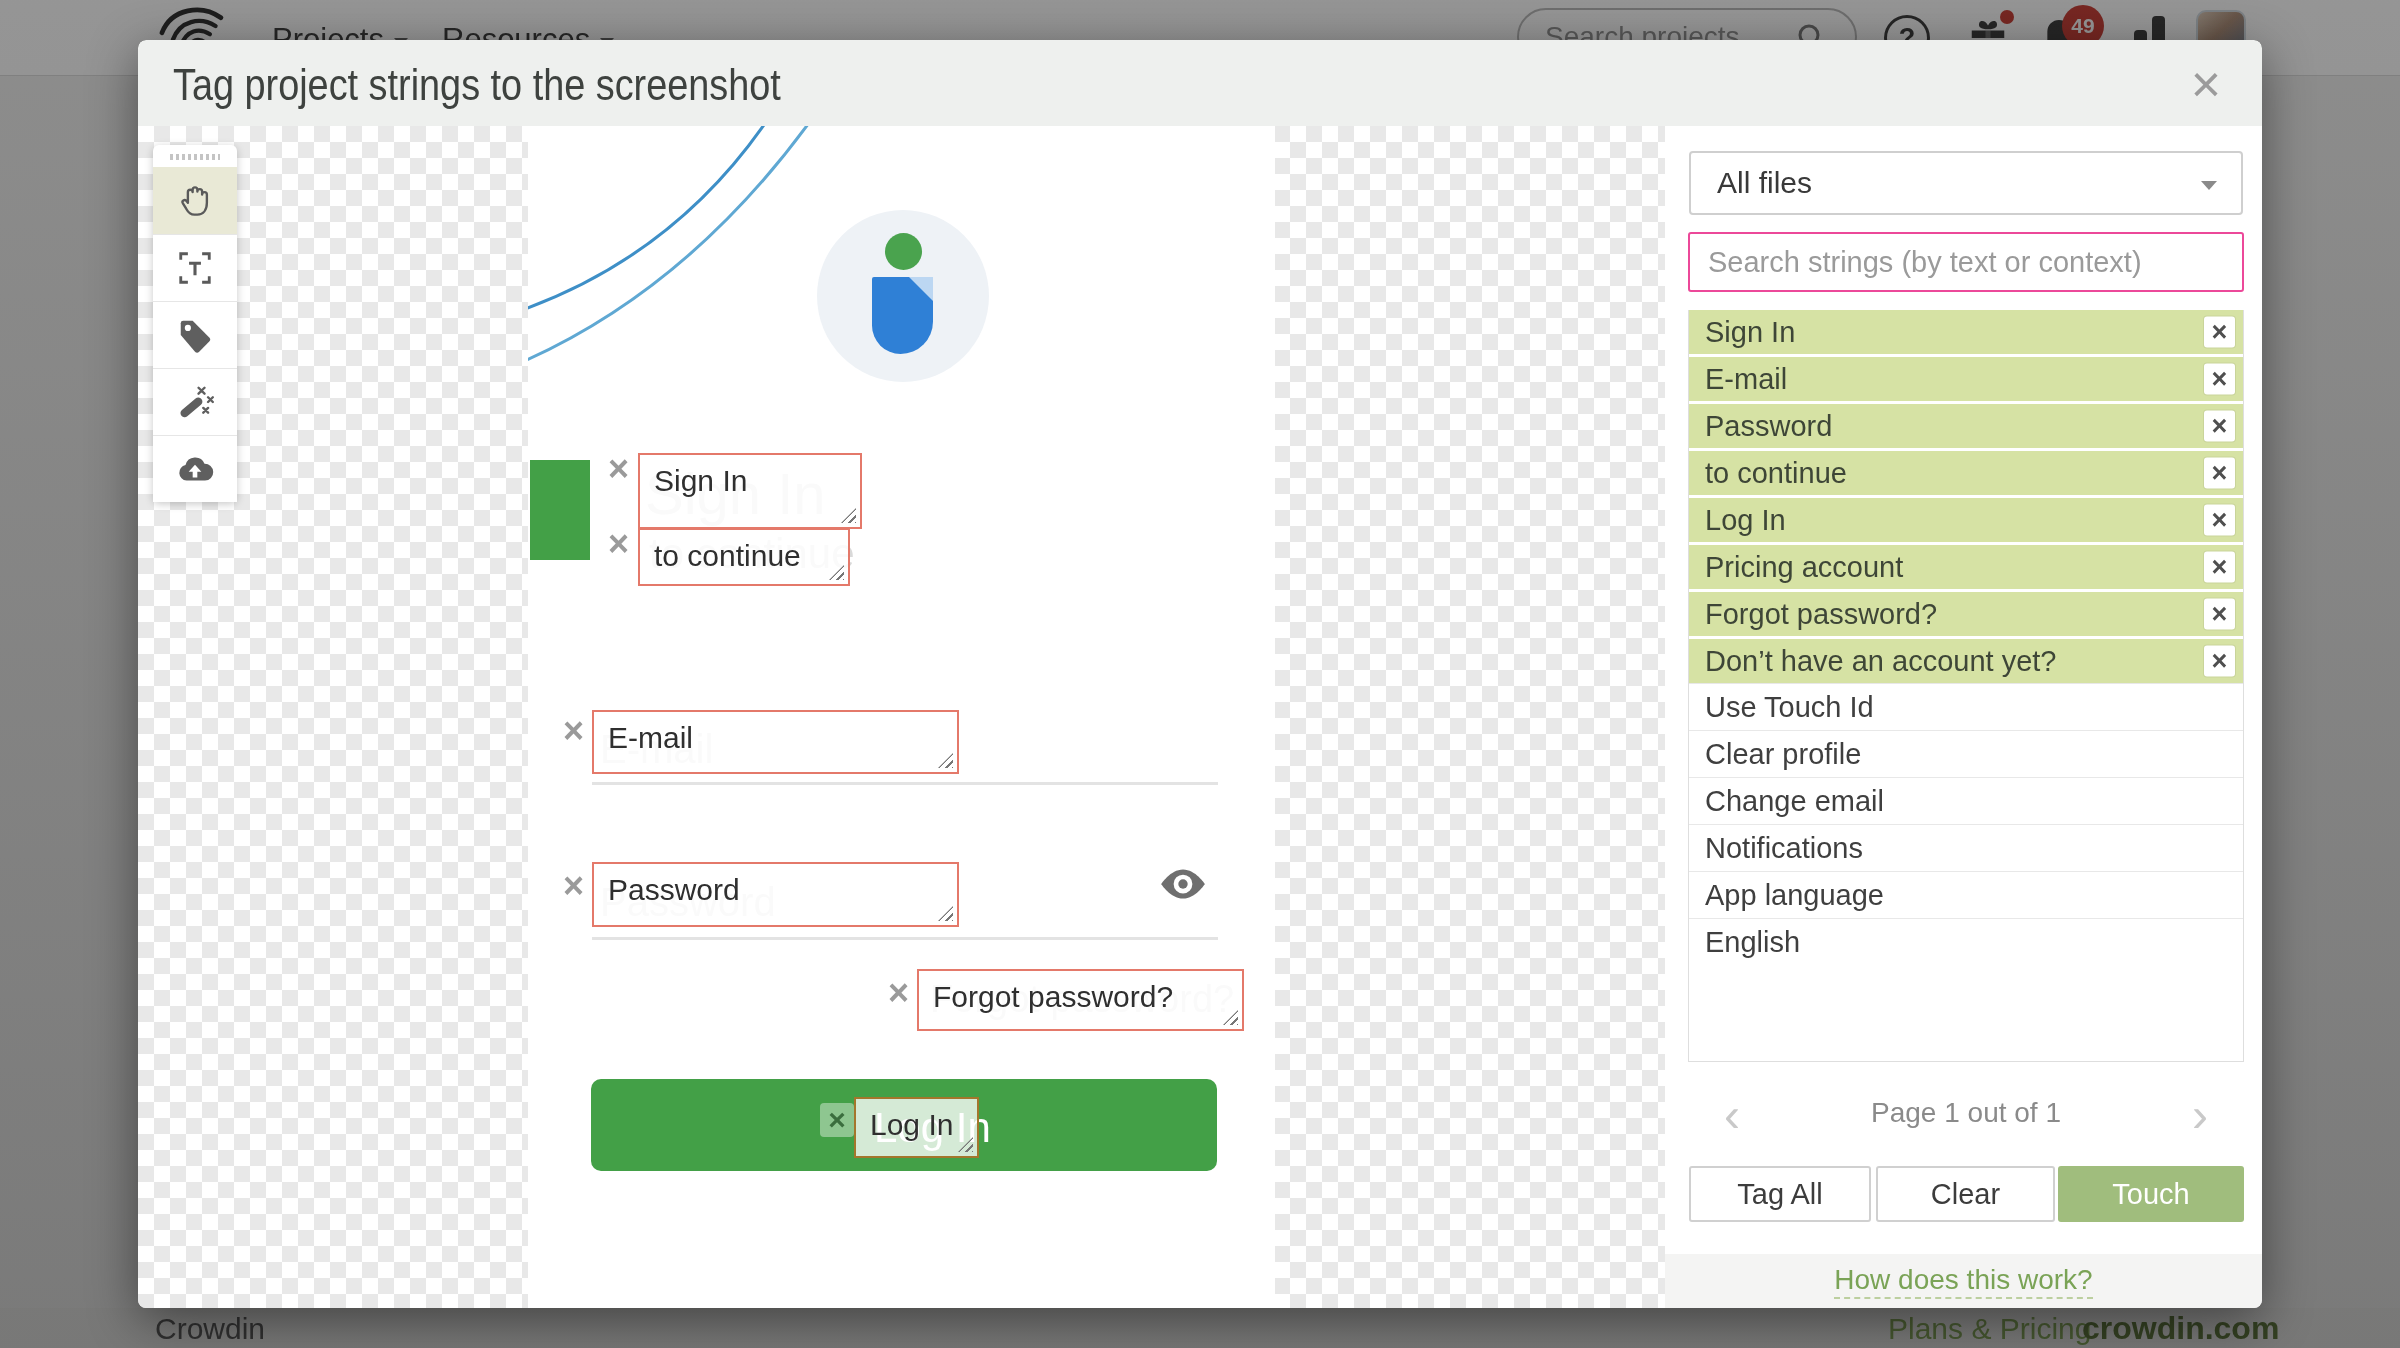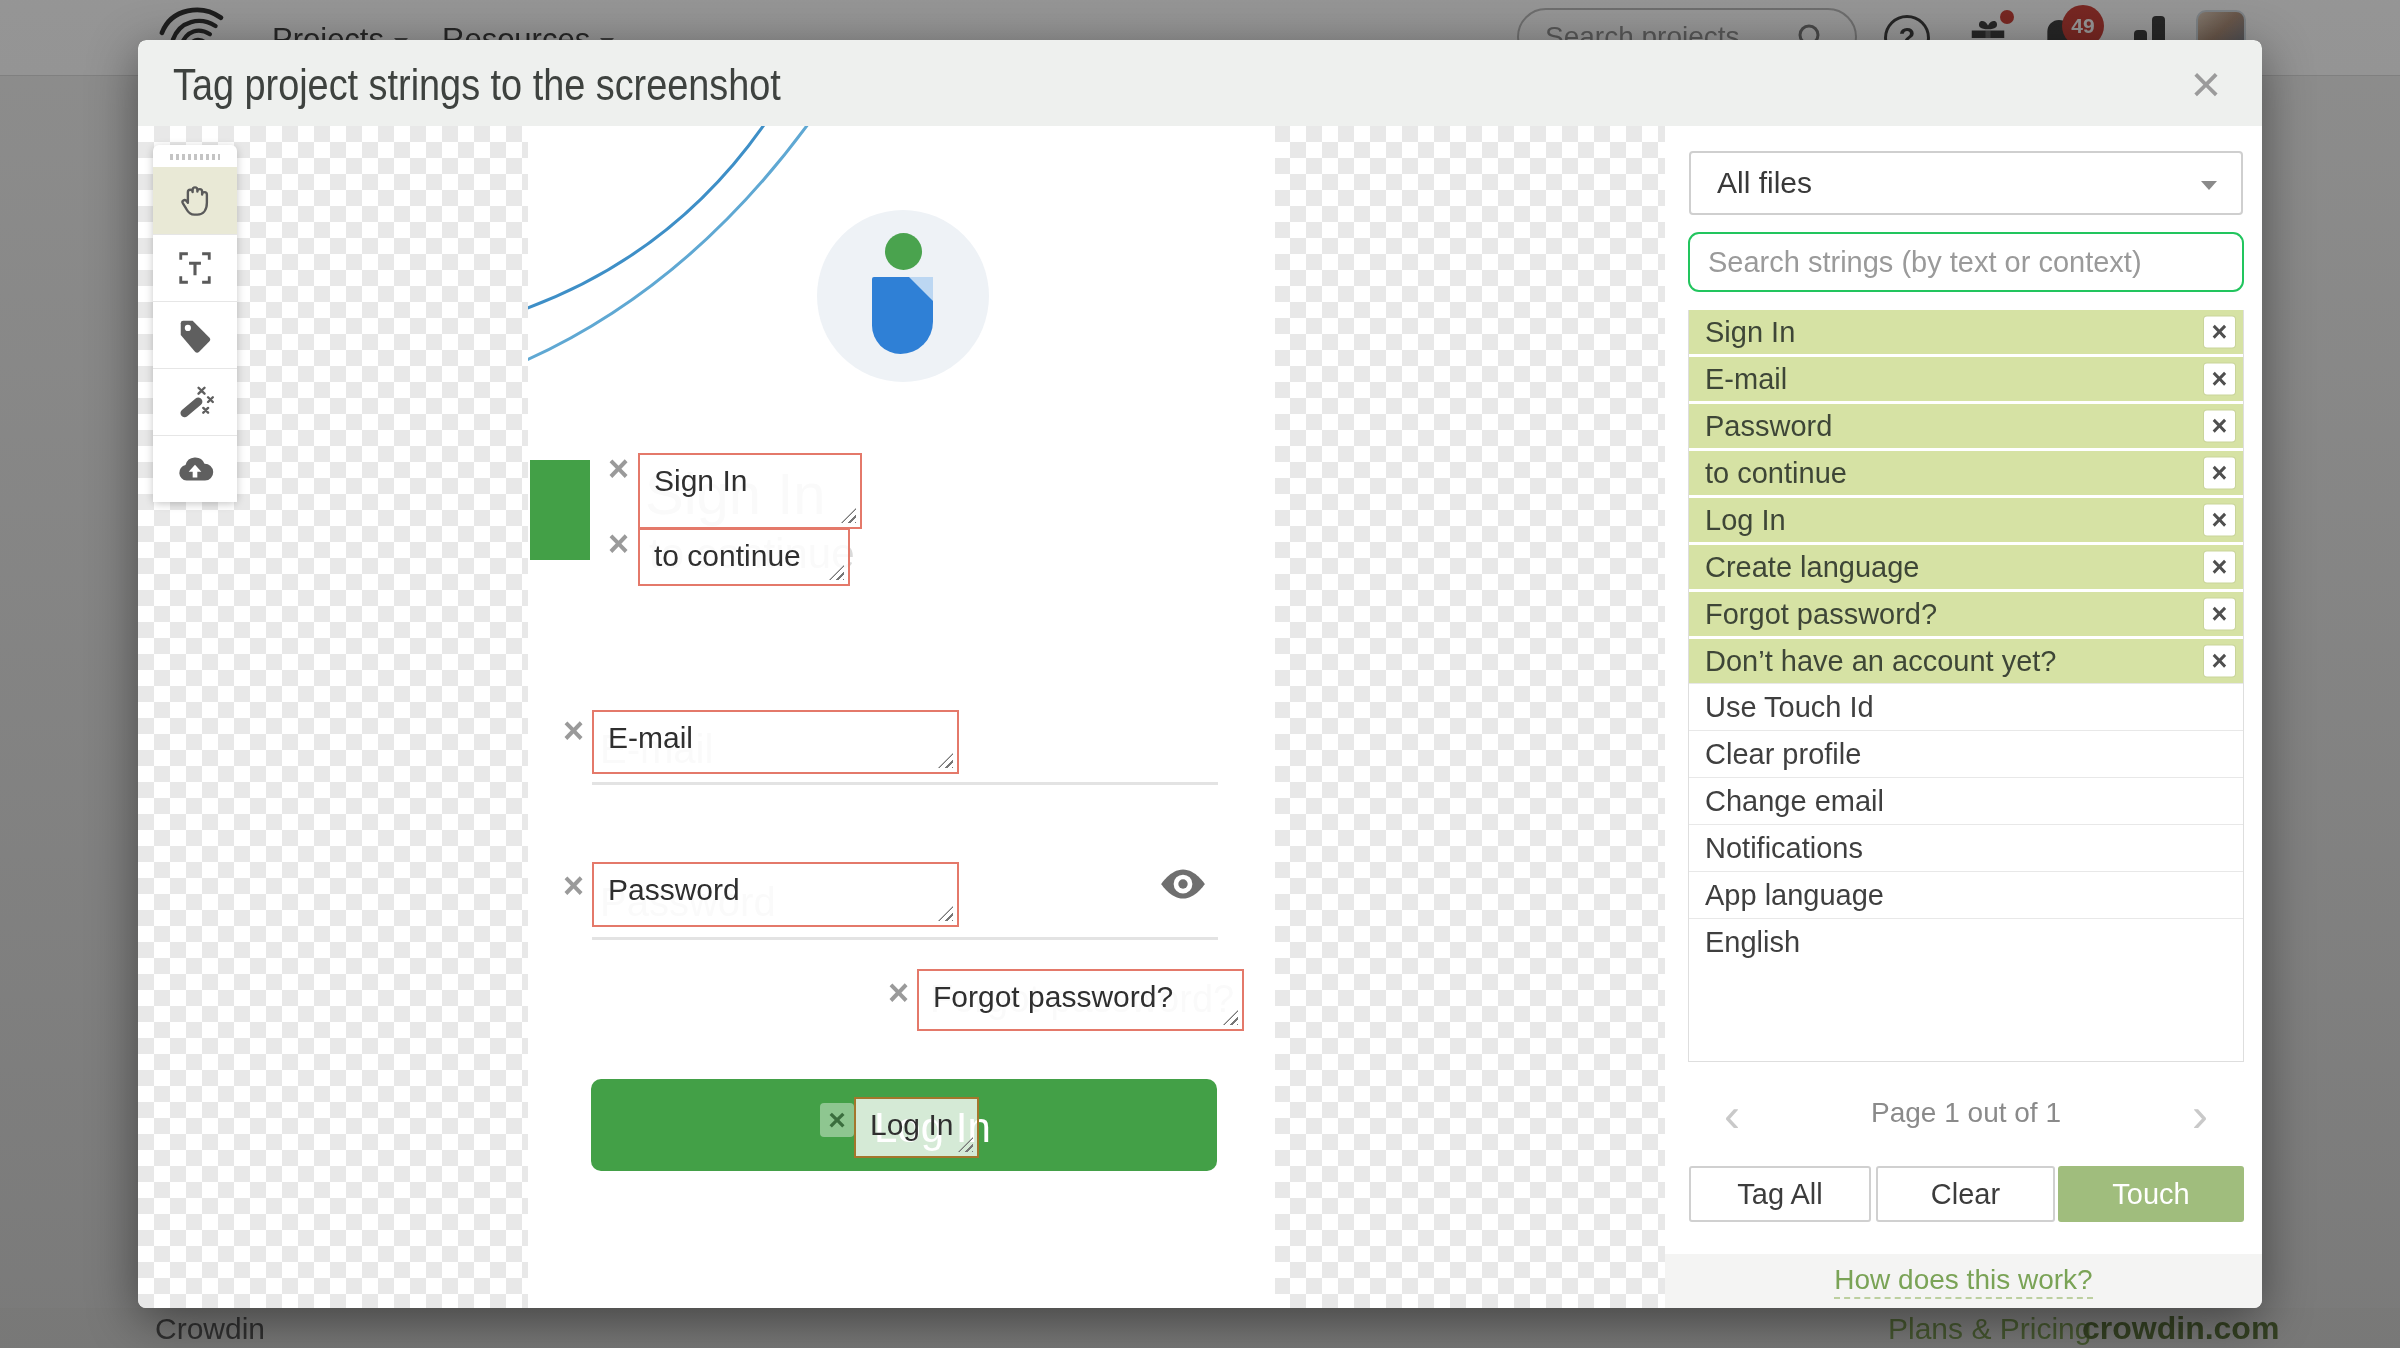--- a/index.html
+++ b/index.html
@@ -64,21 +64,21 @@
   #toolbar { position:absolute; left:15px; top:19px; width:84px; height:357px; background:#fff; border-radius:6px; box-shadow:0 2px 8px rgba(0,0,0,0.22); z-index:4; }
   #toolbar-grip { position:absolute; left:17px; top:9px; width:50px; height:6px; background:repeating-linear-gradient(90deg,#c4c4c4 0 3px,transparent 3px 6px); }
   .tool-btn { position:absolute; left:0; width:84px; height:67px; border-top:1px solid #e6e6e6; display:flex; align-items:center; justify-content:center; background:#fff; }
   .tool-btn.active { background:#e9e9d6; }
   .tool-btn svg { width:38px; height:38px; }
 
   
   #panel { position:absolute; left:1527px; top:86px; width:597px; height:1182px; background:#fff; }
   #file-filter { position:absolute; left:24px; top:25px; width:554px; height:64px; border:2px solid #cfcfcf; border-radius:4px; font-size:30px; color:#393939; display:flex; align-items:center; padding-left:26px; background:#fff; }
   #file-filter .caret { position:absolute; right:24px; top:28px; width:0; height:0; border-left:8px solid transparent; border-right:8px solid transparent; border-top:9px solid #8a8a8a; }
-  #string-search { position:absolute; left:23px; top:106px; width:556px; height:60px; border:2px solid #22c55e; border-radius:11px; font-size:29px; color:#555; padding:0 18px; outline:none; }
+  #string-search { position:absolute; left:23px; top:106px; width:556px; height:60px; border:2px solid #ec4899; border-radius:3px; font-size:29px; color:#555; padding:0 18px; outline:none; }
   #string-search::placeholder { color:#9a9a9a; }
   #string-list { position:absolute; left:23px; top:184px; width:556px; height:752px; border:1px solid #dedede; border-top:none; }
   .srow { position:relative; width:100%; height:47px; font-size:29px; color:#3f3f3f; display:flex; align-items:center; padding-left:16px; background:#fff; border-top:1px solid #e8e8e8; }
   .srow.tagged { background:#d6e2a4; border-top:3px solid #fff; color:#3e4637; height:47px; }
   .srow.tagged:first-child { border-top:none; height:44px; }
   .row-x { position:absolute; right:8px; top:50%; transform:translateY(-50%); width:31px; height:31px; background:#fff; border-radius:3px; display:flex; align-items:center; justify-content:center; color:#4f4f4f; font-size:27px; font-weight:700; box-shadow:0 0 0 1px rgba(0,0,0,0.06); }
   #pagination { position:absolute; left:23px; top:965px; width:556px; height:50px; }
   #page-label { position:absolute; left:0; right:0; top:6px; text-align:center; font-size:28px; color:#8a8a8a; }
   .pg-prev, .pg-next { position:absolute; top:-4px; font-size:48px; font-weight:300; color:#c9c9c9; }
   .pg-prev { left:36px; } .pg-next { right:36px; }
@@ -242,21 +242,21 @@
         </div>
       <div class="srow tagged">
           <span>to continue</span>
           <span class="row-x">×</span>
         </div>
       <div class="srow tagged">
           <span>Log In</span>
           <span class="row-x">×</span>
         </div>
       <div class="srow tagged">
-          <span>Create language</span>
+          <span>Pricing account</span>
           <span class="row-x">×</span>
         </div>
       <div class="srow tagged">
           <span>Forgot password?</span>
           <span class="row-x">×</span>
         </div>
       <div class="srow tagged">
           <span>Don’t have an account yet?</span>
           <span class="row-x">×</span>
         </div>

